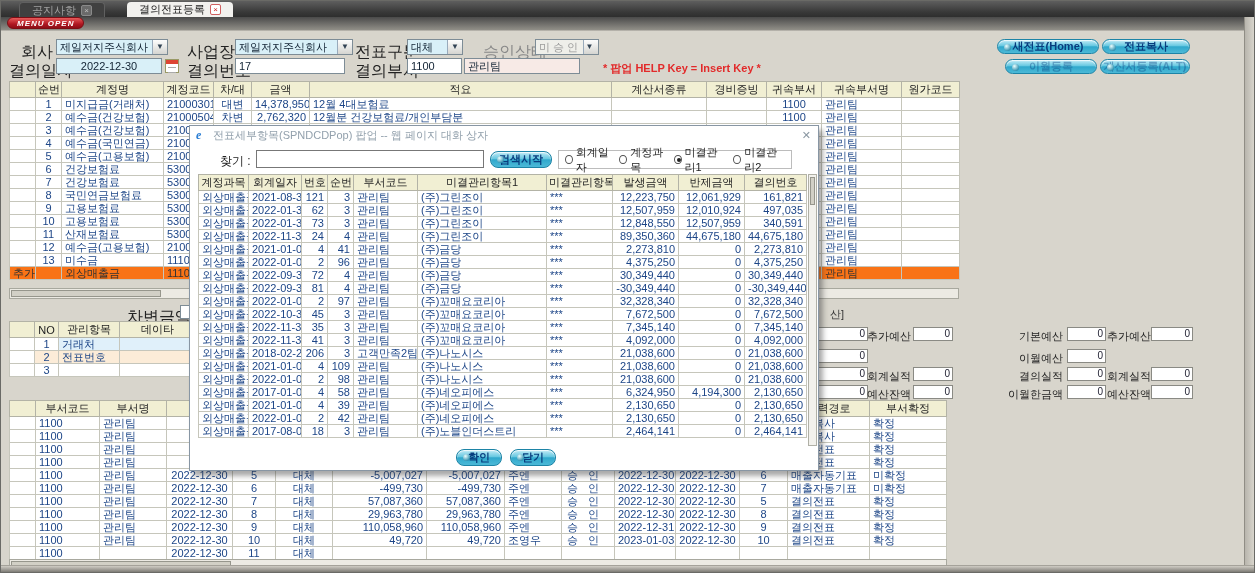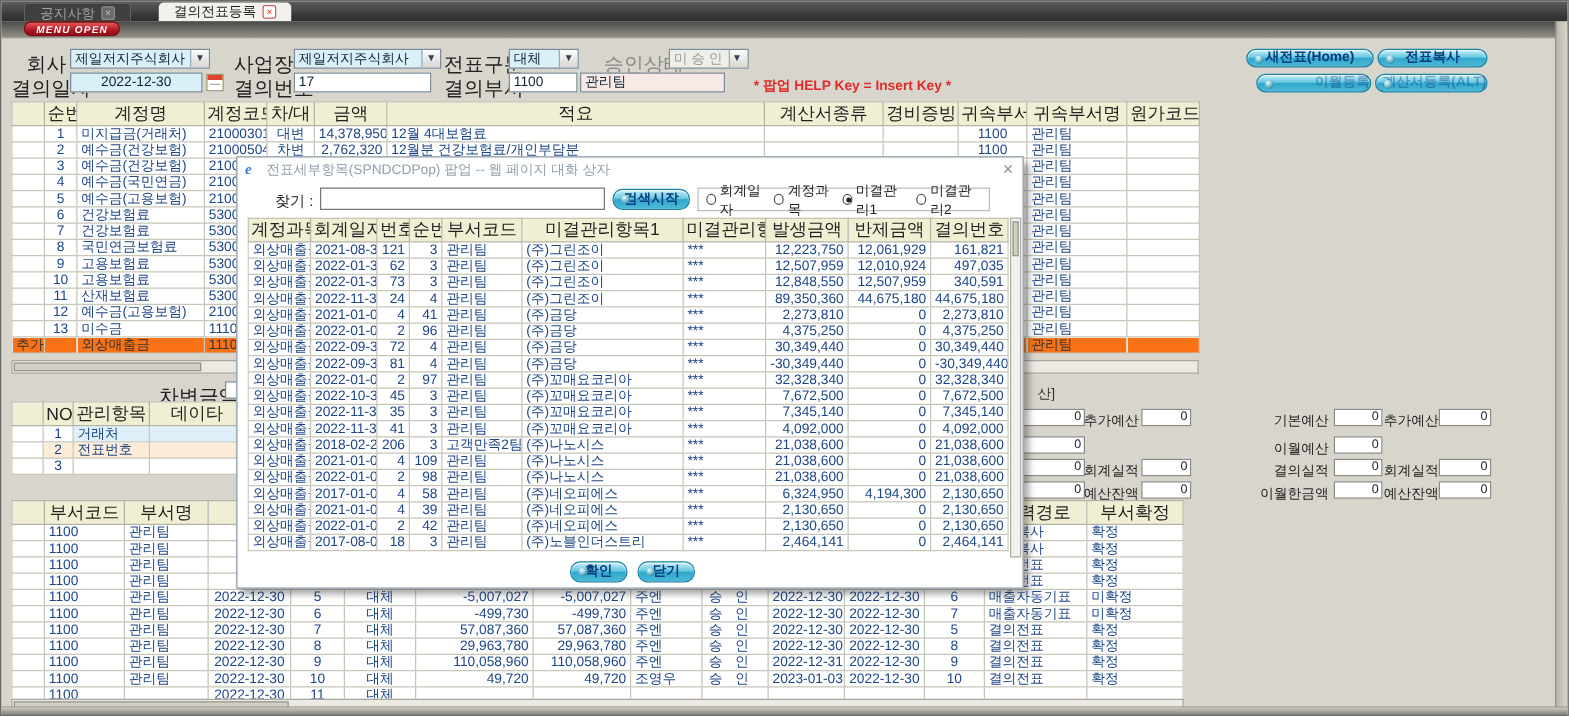--- a/index.html
+++ b/index.html
@@ -15,21 +15,21 @@
          padding:0 12px; font-size:11px; border-radius:4px 4px 0 0; }
   .tab.inactive { left:18px; color:#a0a0a0; background:#404040; border:1px solid #606060; border-bottom:none; }
   .tab.active   { left:126px; color:#222; background:#f2f1ee; }
   .xicon { display:inline-block; width:11px; height:11px; border-radius:2px; font-size:8px;
            line-height:10px; text-align:center; }
   .xicon.red  { background:#fff; border:1px solid #d06060; color:#cc2222; }
   .xicon.gray { background:#6a6a6a; border:1px solid #8a8a8a; color:#c0c0c0; }
   .menu-open { position:absolute; left:6px; top:0px; height:12px; padding:0 9px;
                background:linear-gradient(180deg,#e85a5a,#b01822 60%,#8e0e16); color:#fff;
                font-size:8px; font-weight:bold; font-style:italic; letter-spacing:1px;
-               line-height:12px; border-radius:6px; border:1px solid #7e0d14;margin-left:12px; }
+               line-height:12px; border-radius:6px; border:1px solid #7e0d14; }
   
   .flabel { position:absolute; font-size:16px; color:#222; text-align:right; white-space:nowrap; }
   .fld { position:absolute; height:16px; border:1px solid #7d8c96; background:#fff; color:#123;
          font-size:11px; line-height:14px; padding:0 3px; white-space:nowrap; overflow:hidden; }
   .fld.cyan { background:#d9f0f8; }
   .fld.pink { background:#f7eae6; }
   .fld.gray { background:#efefea; color:#9a9a9a; letter-spacing:3px; }
   .fld.ctr  { text-align:center; }
   .arrow { position:absolute; right:0px; top:0px; bottom:0px; width:15px;
            background:linear-gradient(#fdfdfd,#d5d5d1); border-left:1px solid #9ab;
@@ -39,26 +39,26 @@
   .cal::before { content:""; position:absolute; left:0; right:0; top:0; height:4px; background:#d43; }
   .cal::after  { content:""; position:absolute; left:2px; right:2px; top:7px; height:4px;
                  border-top:1px solid #aaa; border-bottom:1px solid #aaa; }
   
   .cbtn { position:absolute; height:15px; border:1px solid #1d84a6; border-radius:8px;
           background:linear-gradient(180deg,#c4ecf7 0%,#66c8e1 45%,#30a8cc 52%,#4cb9d7 100%);
           color:#083d7e; font-weight:bold; font-size:11px; line-height:13px; text-align:center;
           box-shadow:inset 0 1px 1px rgba(255,255,255,.8); }
   .cbtn::before { content:""; position:absolute; left:6px; top:4px; width:7px; height:7px;
           border-radius:50%; background:radial-gradient(circle at 35% 30%,#eaffff,#2f8fae 75%); }
-  .cbtn.dis { color:rgba(8,61,126,.38);text-align:right; }
+  .cbtn.dis { color:rgba(8,61,126,.38); }
   
   table.grid { border-collapse:collapse; table-layout:fixed; font-size:11px; color:#1c4587;
                background:#fff; border:1px solid #8a8a80; }
   table.grid th { background:#f1efd3; border:1px solid #b3b3a6; color:#222; font-weight:normal;
-                  height:13px; padding:0 2px; overflow:hidden; white-space:nowrap; font-size:14px; }
+                  height:13px; padding:0 2px; overflow:hidden; white-space:nowrap; font-size:11px; }
   table.grid td { border:1px solid #c6c6bb; background:#fff; height:12.5px; line-height:12px;
                   padding:0 3px; overflow:hidden; white-space:nowrap; }
   td.sel { background:#efedcd; }
   td.blue { background:#e0f0fa;margin-top:24px; }
   .tl{text-align:left}.tc{text-align:center}.tr{text-align:right}
   tr.add-row td { background:#f97316; color:#333; }
   tr.m-blue td:nth-child(3), tr.m-blue td:nth-child(4) { background:#e0f0fa; }
   tr.m-peach td:nth-child(2), tr.m-peach td:nth-child(3), tr.m-peach td:nth-child(4) { background:#fcecd8; }
   .appr { letter-spacing:10px; }
   .gridwrap { position:absolute; overflow:hidden; }

